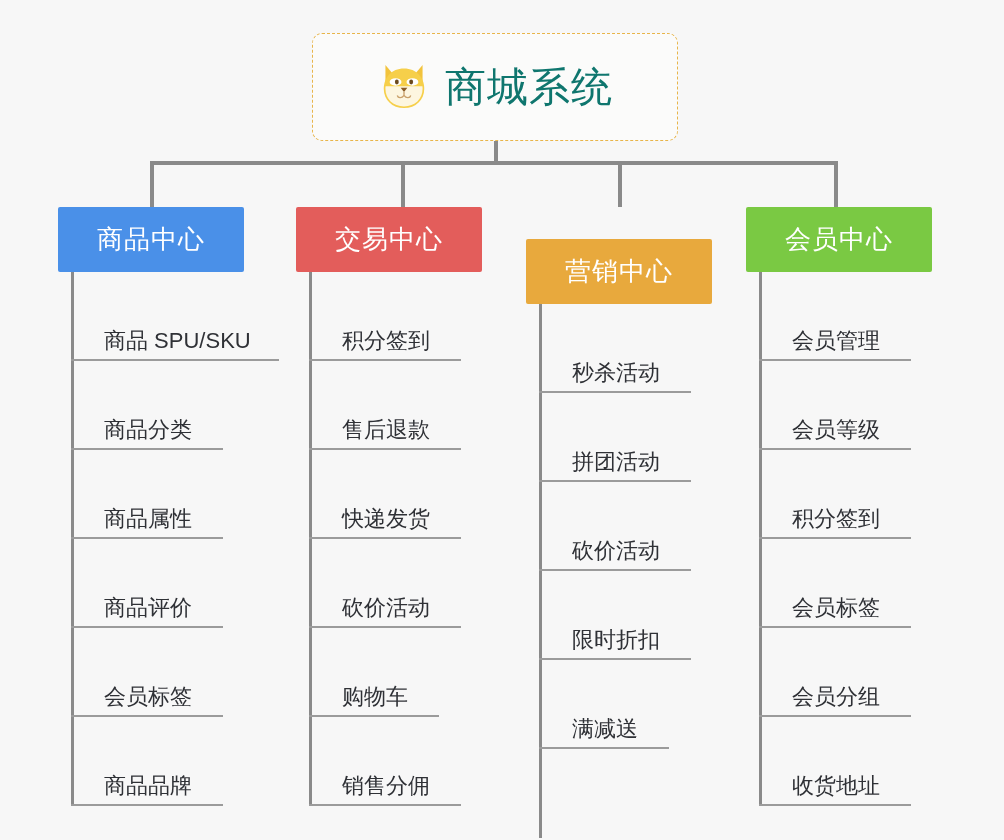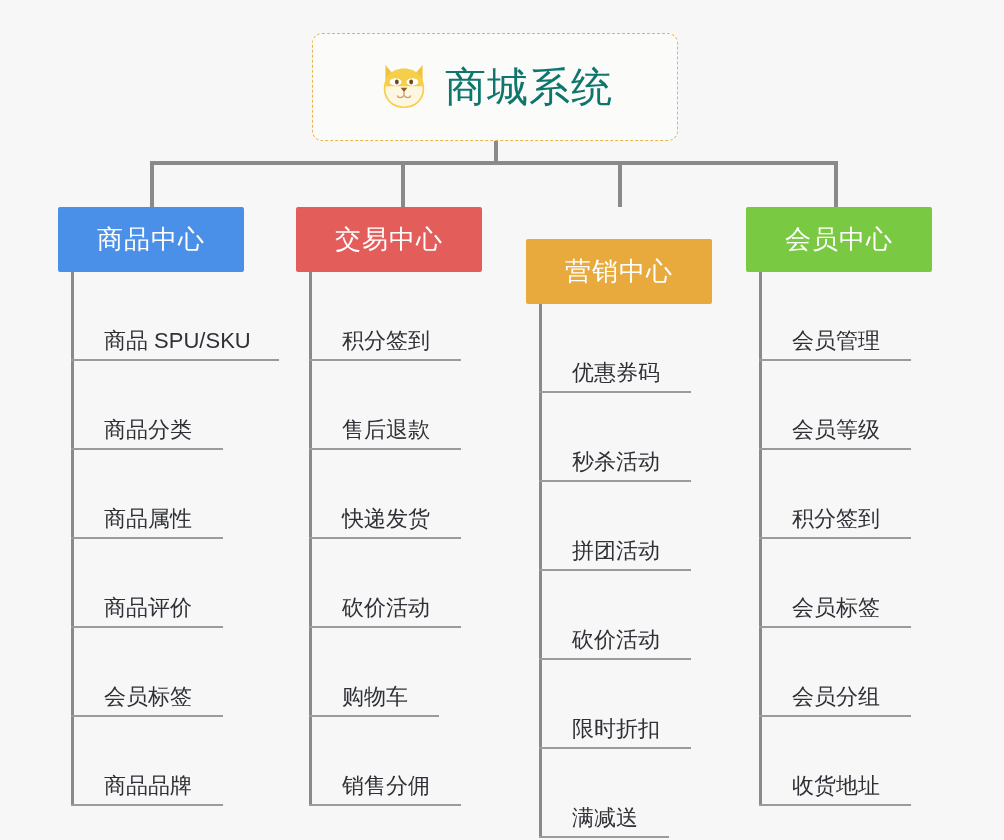--- a/index.html
+++ b/index.html
@@ -243,24 +243,20 @@
         </div>
       </div>
       <div class="column col-2">
         <div class="col-header" style="background: rgb(232, 169, 61);">
           <span>营销中心</span>
         </div>
         <div class="col-body">
           <div class="col-spine" style="height: 534px;"></div>
           <ul class="leaf-list">
             <li class="leaf-item">
-              <span class="leaf-label">优惠券码</span>
-              <div class="leaf-rule" style="width: 152px;"></div>
-            </li>
-            <li class="leaf-item">
               <span class="leaf-label">秒杀活动</span>
               <div class="leaf-rule" style="width: 152px;"></div>
             </li>
             <li class="leaf-item">
               <span class="leaf-label">拼团活动</span>
               <div class="leaf-rule" style="width: 152px;"></div>
             </li>
             <li class="leaf-item">
               <span class="leaf-label">砍价活动</span>
               <div class="leaf-rule" style="width: 152px;"></div>

